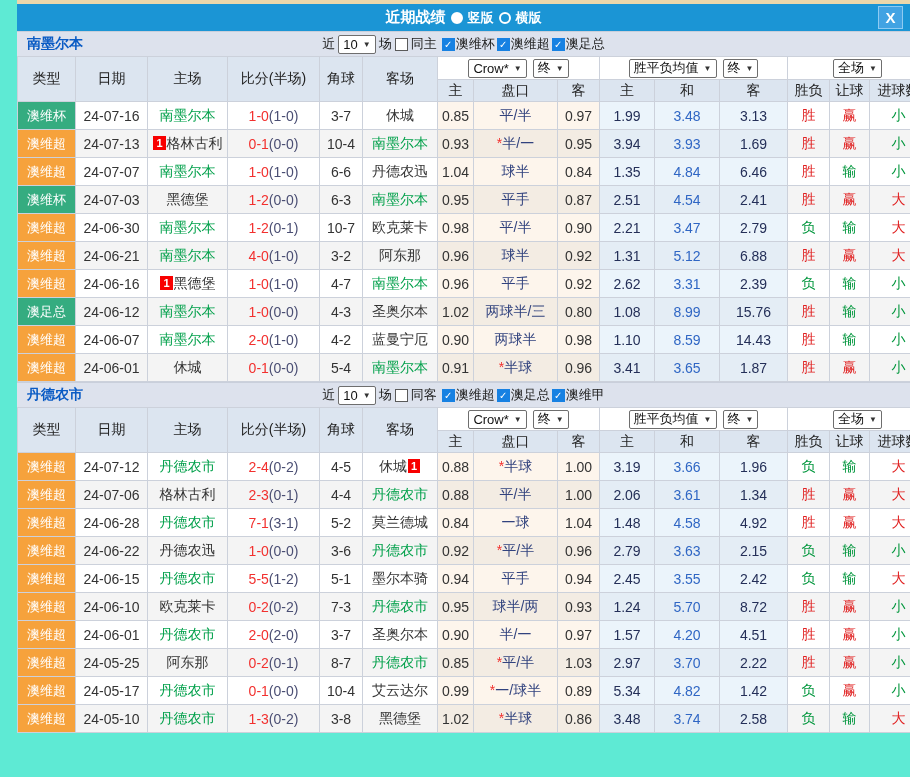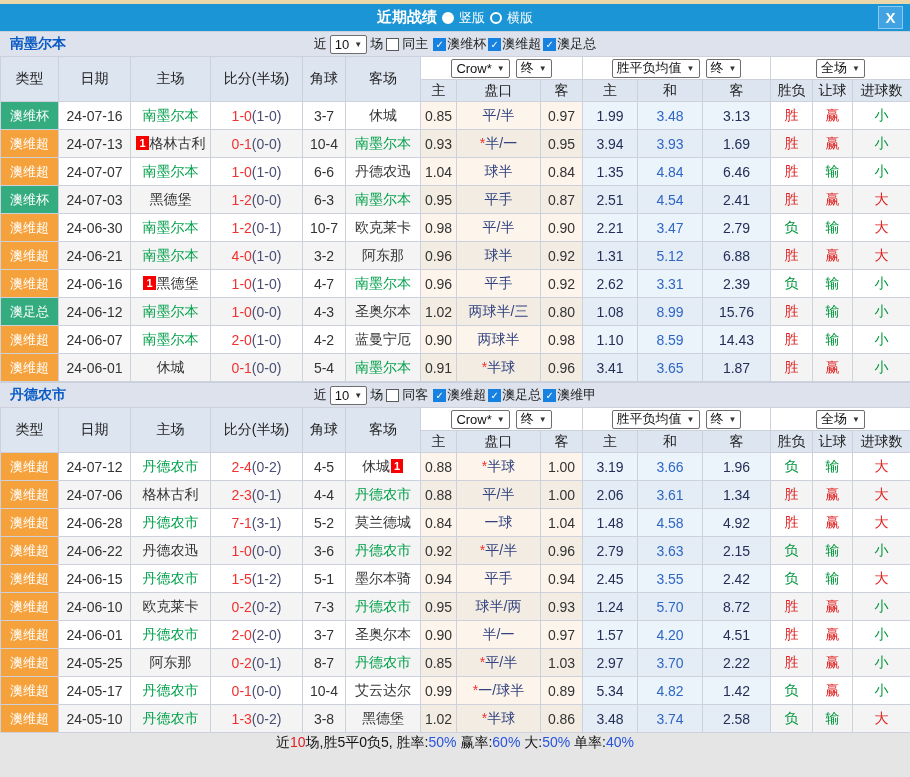--- a/index.html
+++ b/index.html
@@ -1,24 +1,24 @@
 <!DOCTYPE html>
 <html><head>
 <meta charset="utf-8">
 <style>
   * { box-sizing: border-box; }
   html,body { margin:0; padding:0; background:#fff; }
   body { width:910px; font-family:"Liberation Sans","DejaVu Sans",sans-serif; }
-  .dialog { width:910px; height:777px; position:relative; background:#e5e5e5; overflow:hidden; }
+  .dialog { width:910px; height:777px; position:relative; background:#5eead4; overflow:hidden;padding-left:17px; }
   .top-strip { height:4px; background:#ecd7ab; }
   .title-bar { height:27px; background:#1b95d5; position:relative; display:flex; align-items:center; justify-content:center; gap:5px; }
   .title-text { color:#fff; font-weight:bold; font-size:15px; }
   .radio { width:12px; height:12px; border-radius:50%; border:2px solid #fff; display:inline-block; }
   .radio.sel { background:#fff; }
-  .radio-label { color:#fff; font-size:13px; }
+  .radio-label { color:#fff; font-size:13px;font-weight:bold; }
   .close-btn { position:absolute; right:7px; top:2px; width:25px; height:23px; background:#42a3e3; border:1px solid #8ecbf2; color:#fff; font-size:15px; font-weight:bold; text-align:center; line-height:21px; cursor:pointer; padding:0; }
   .section-bar { height:25px; background:#dde2ed; position:relative; display:flex; align-items:center; border-top:1px solid #c9cfdb; }
   .team-name { position:absolute; left:10px; color:#0a5bc4; font-weight:bold; font-size:14px; }
   .filters { margin:0 auto; display:flex; align-items:center; gap:3px; font-size:13px; color:#222; }
   .sel-box { display:inline-flex; align-items:center; gap:5px; border:1px solid #6e6e6e; background:#fff; padding:0 4px; height:19px; font-size:13px; color:#111; border-radius:2px; cursor:default; }
   .caret { font-size:8px; color:#333; }
   .checkbox { width:13px; height:13px; display:inline-block; flex:none; }
   .cb-off { background:#fff; border:1px solid #5a5a5a; }
   .cb-on { background:#1781e2; border:1px solid #1781e2; color:#fff; font-size:10px; line-height:12px; text-align:center; font-weight:bold; }
   .lg-group { display:inline-flex; align-items:center; gap:1px; margin-left:2px; }
@@ -511,21 +511,21 @@
             <td class="euro euro-mid">3.63</td>
             <td class="euro euro-side">2.15</td>
             <td class="plain res-g">负</td>
             <td class="plain res-g">输</td>
             <td class="plain res-g">小</td>
           </tr>
           <tr>
             <td class="league lg-orange">澳维超</td>
             <td class="plain">24-06-15</td>
             <td class="plain"><span class="t-focus">丹德农市</span></td>
-            <td class="plain"><span class="ft">1-5</span><span class="ht">(1-2)</span></td>
+            <td class="plain"><span class="ft">5-5</span><span class="ht">(1-2)</span></td>
             <td class="plain">5-1</td>
             <td class="plain"><span>墨尔本骑</span></td>
             <td class="asian">0.94</td>
             <td class="asian line-cell"><span>平手</span></td>
             <td class="asian">0.94</td>
             <td class="euro euro-side">2.45</td>
             <td class="euro euro-mid">3.55</td>
             <td class="euro euro-side">2.42</td>
             <td class="plain res-g">负</td>
             <td class="plain res-g">输</td>
@@ -611,15 +611,14 @@
             <td class="asian">0.86</td>
             <td class="euro euro-side">3.48</td>
             <td class="euro euro-mid">3.74</td>
             <td class="euro euro-side">2.58</td>
             <td class="plain res-g">负</td>
             <td class="plain res-g">输</td>
             <td class="plain res-r">大</td>
           </tr>
         </tbody>
     </table>
-    <div class="summary last"><span class="seg-k">近</span><span class="seg-r">10</span><span class="seg-k">场,胜5平0负5, 胜率:</span><span class="seg-b">50%</span><span class="seg-k"> 赢率:</span><span class="seg-b">60%</span><span class="seg-k"> 大:</span><span class="seg-b">50%</span><span class="seg-k"> 单率:</span><span class="seg-b">40%</span></div>
   </div>
 </div>
 
 </body></html>

